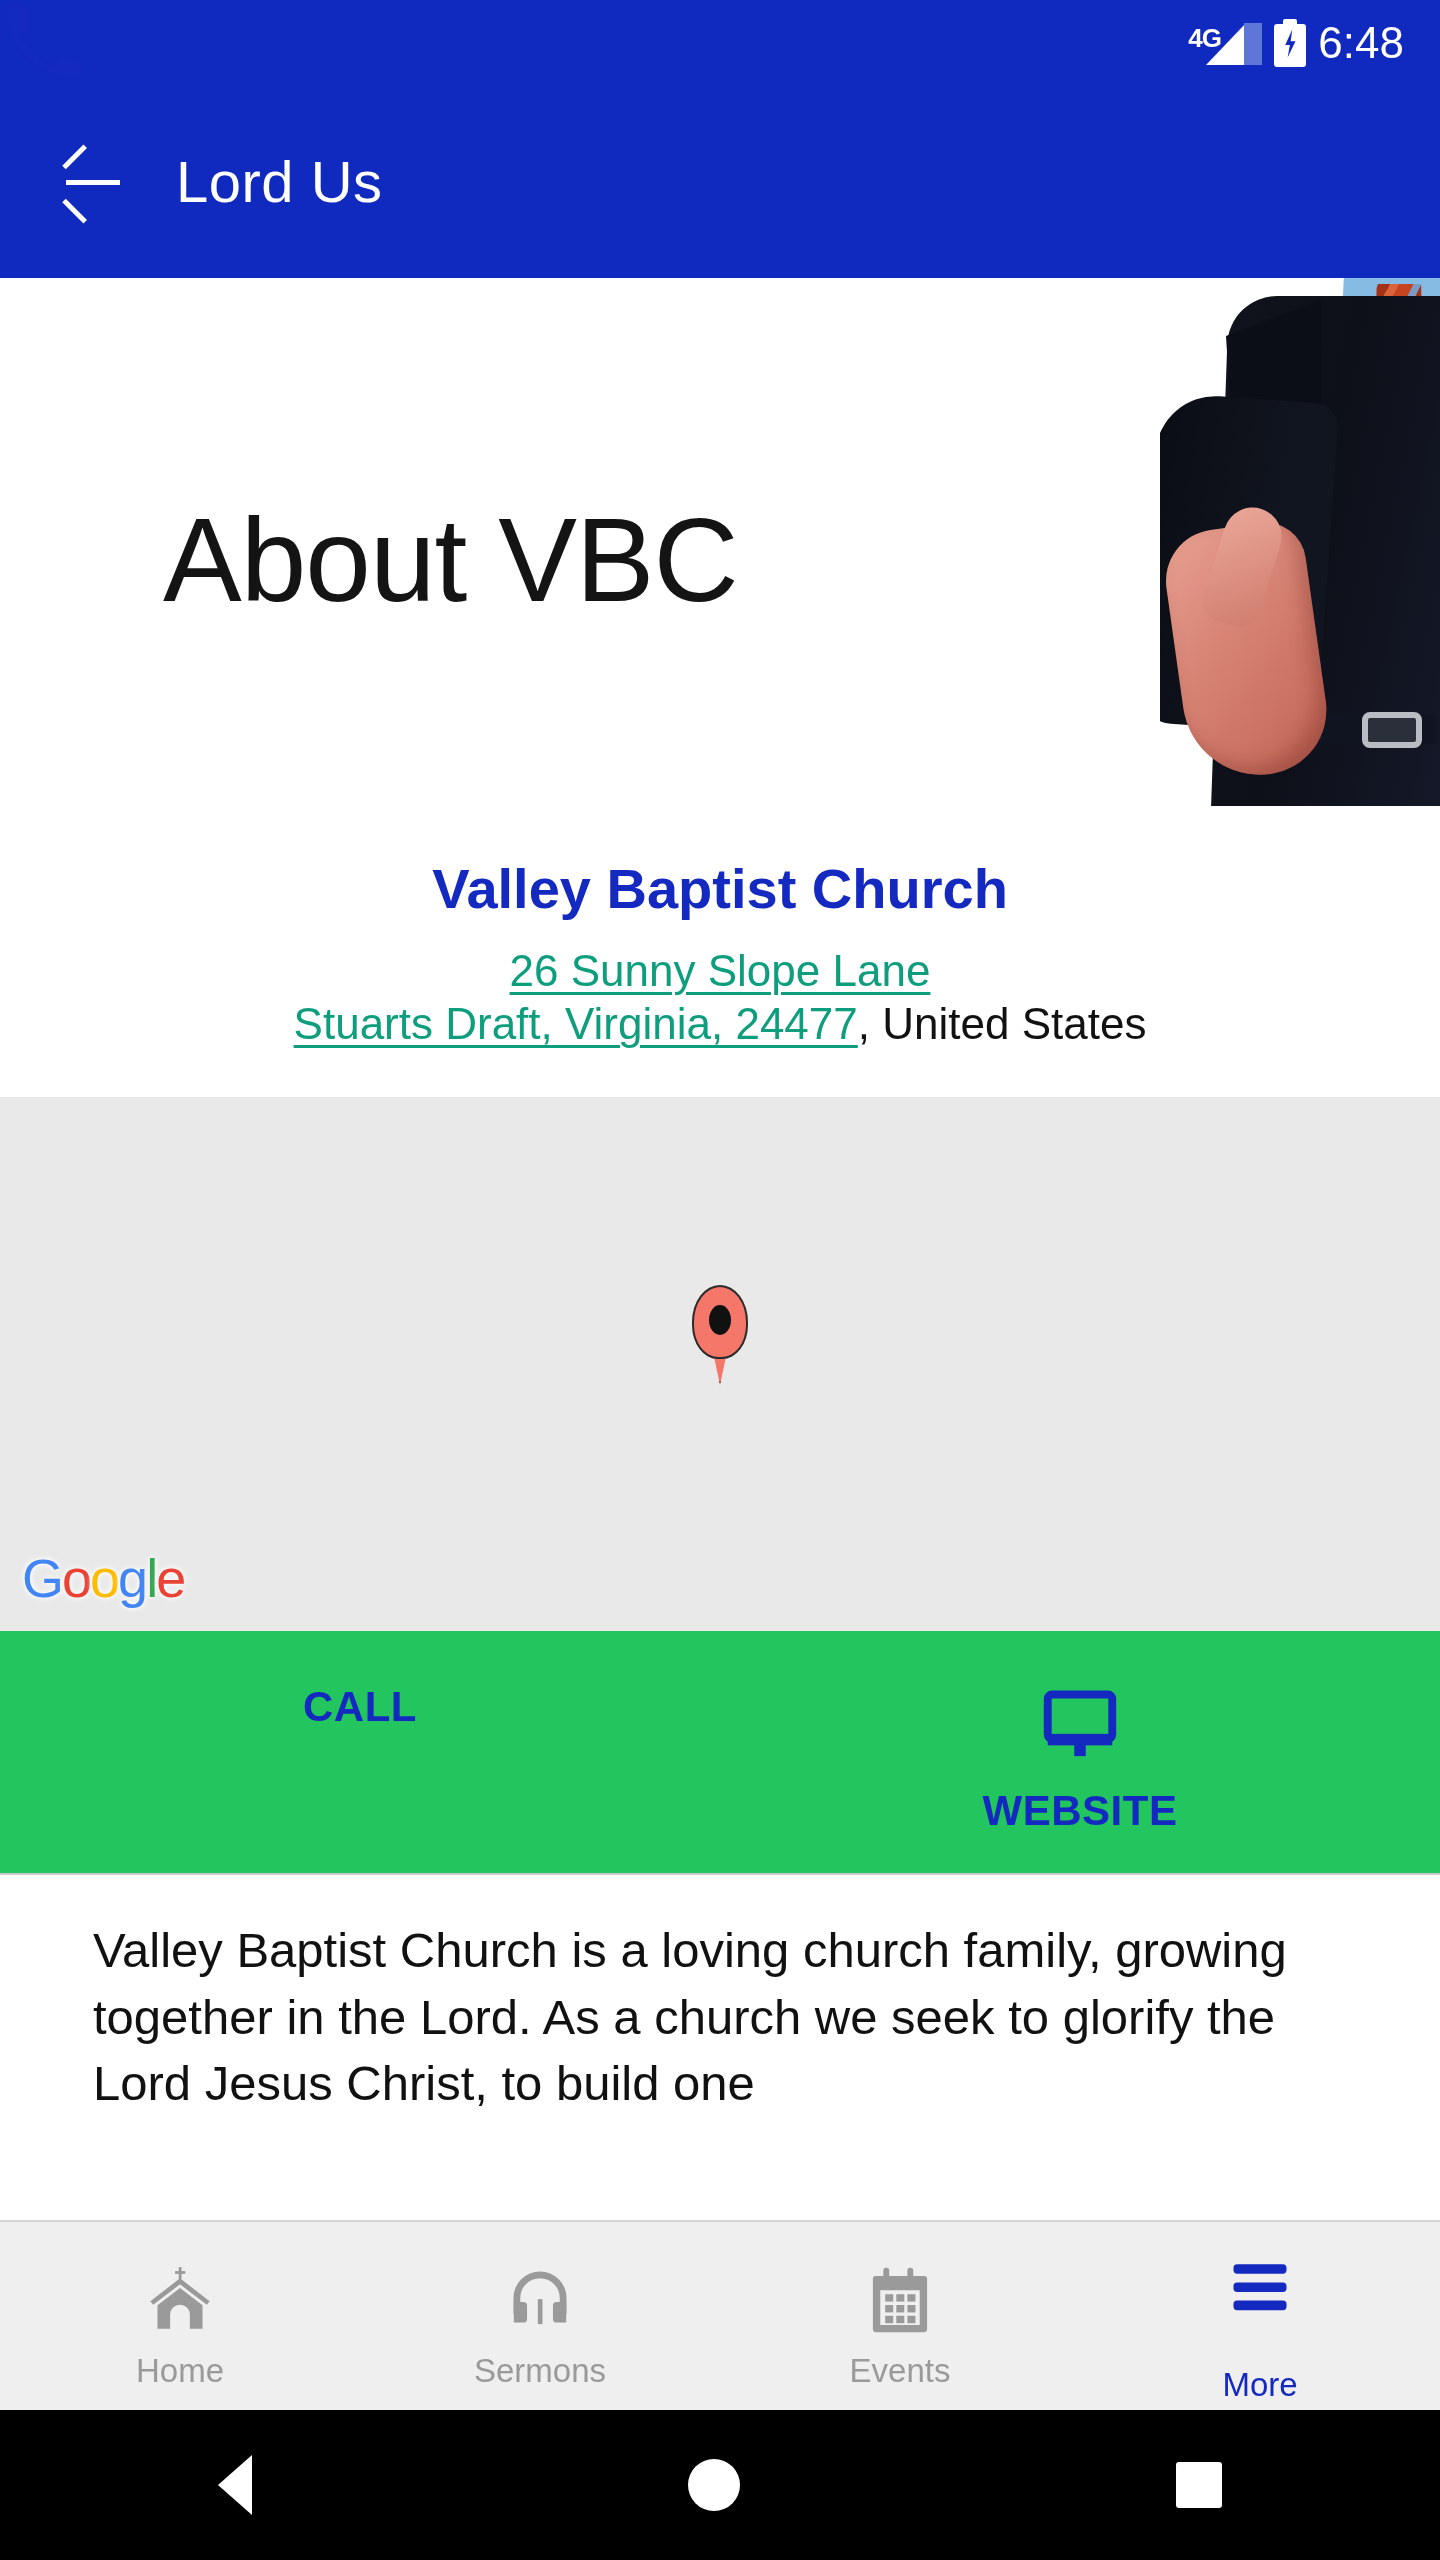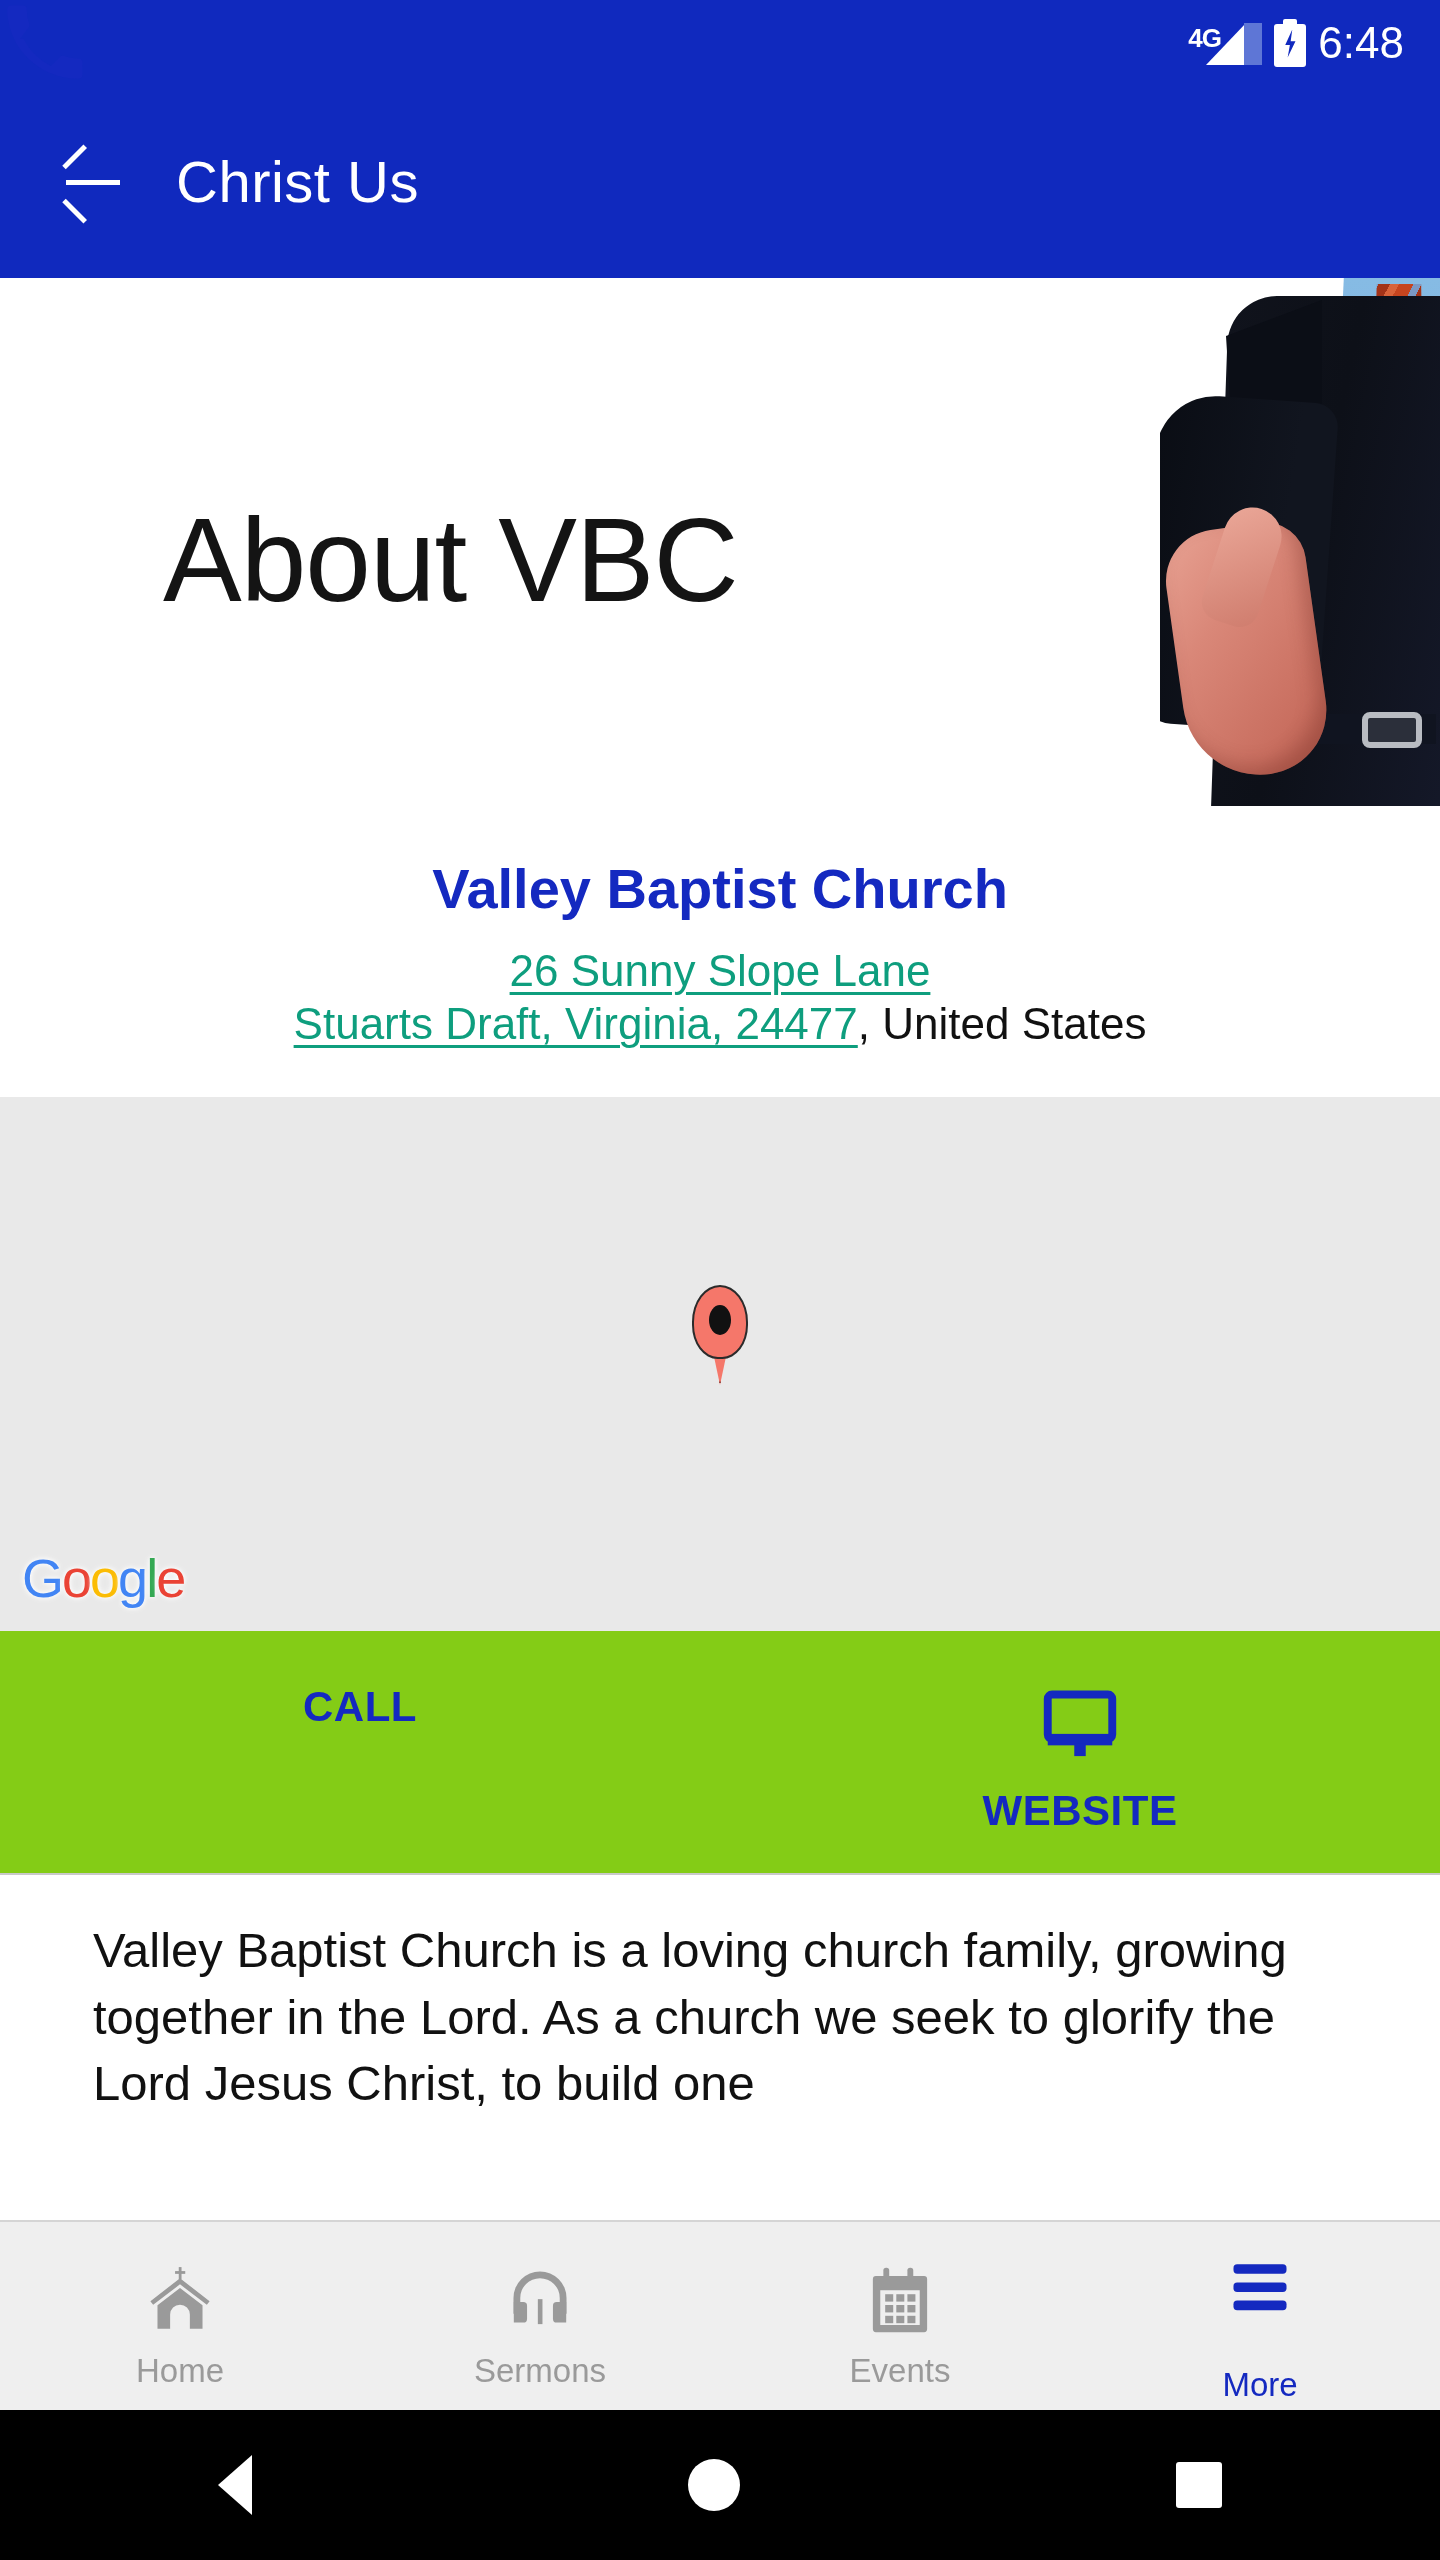--- a/index.html
+++ b/index.html
@@ -156,21 +156,21 @@
   .gmap-logo {
     position:absolute; left:22px; bottom:22px;
     font-family:"Liberation Sans", sans-serif;
     font-size:54px; font-weight:500; letter-spacing:-2px;
     text-shadow:0 0 7px rgba(255,255,255,.95),0 0 4px rgba(255,255,255,.95);
   }
   .gl-b{color:#4285F4;} .gl-r{color:#EA4335;} .gl-y{color:#FBBC05;} .gl-g{color:#34A853;}
 
   
   .actions {
-    display:flex; background:#84cc16; padding:52px 0 38px;
+    display:flex; background:#22c55e; padding:52px 0 38px;
     border-bottom:2px solid #c9c9c9;
   }
   .action { flex:1; display:flex; flex-direction:column; align-items:center; gap:18px; }
   .action-label { color:#1429C0; font-size:42px; font-weight:700; letter-spacing:0.5px; }
   .icon-wrap { width:86px; height:86px; position:relative; }
 
   
   .ic-phone { position:absolute; inset:0; }
   .ic-phone svg { width:86px; height:86px; fill:#1429C0; }
   
@@ -228,21 +228,21 @@
     </div>
     <div class="sb-time">6:48</div>
   </div>
 
   <div class="appbar">
     <div class="back-arrow">
       <span class="shaft"></span>
         <span class="head-t"></span>
         <span class="head-b"></span>
     </div>
-    <div class="appbar-title">Christ Us</div>
+    <div class="appbar-title">Lord Us</div>
   </div>
 
   <div class="hero">
     <div class="hero-word">About VBC</div>
     <div class="man">
       <div class="shirt"></div>
       <div class="tie"></div>
       <div class="suit-body"></div>
       <div class="lapel-l"></div>
       <div class="belt"></div>

